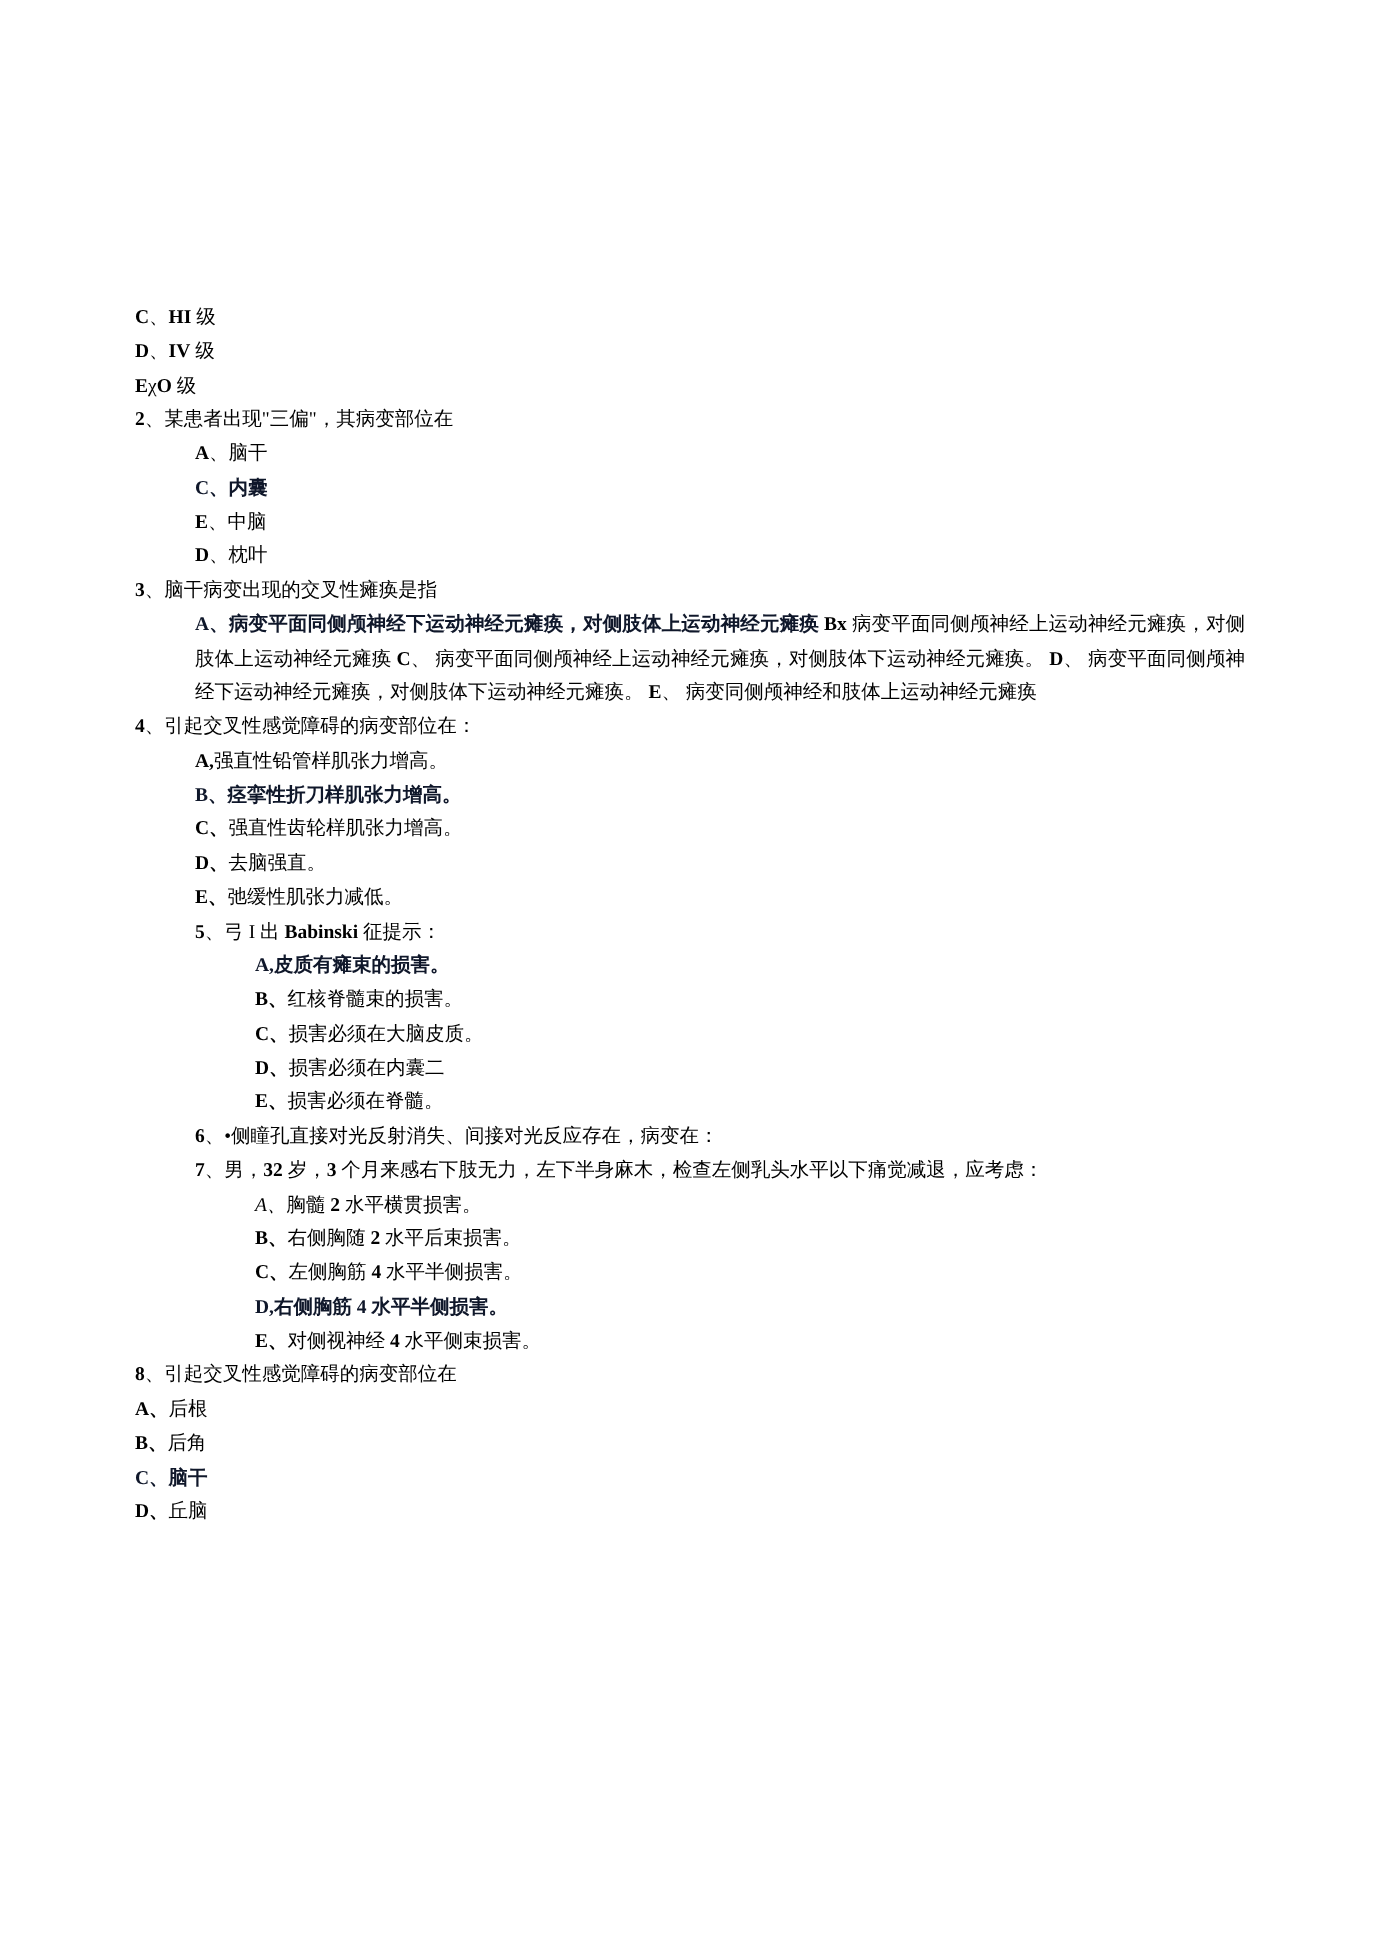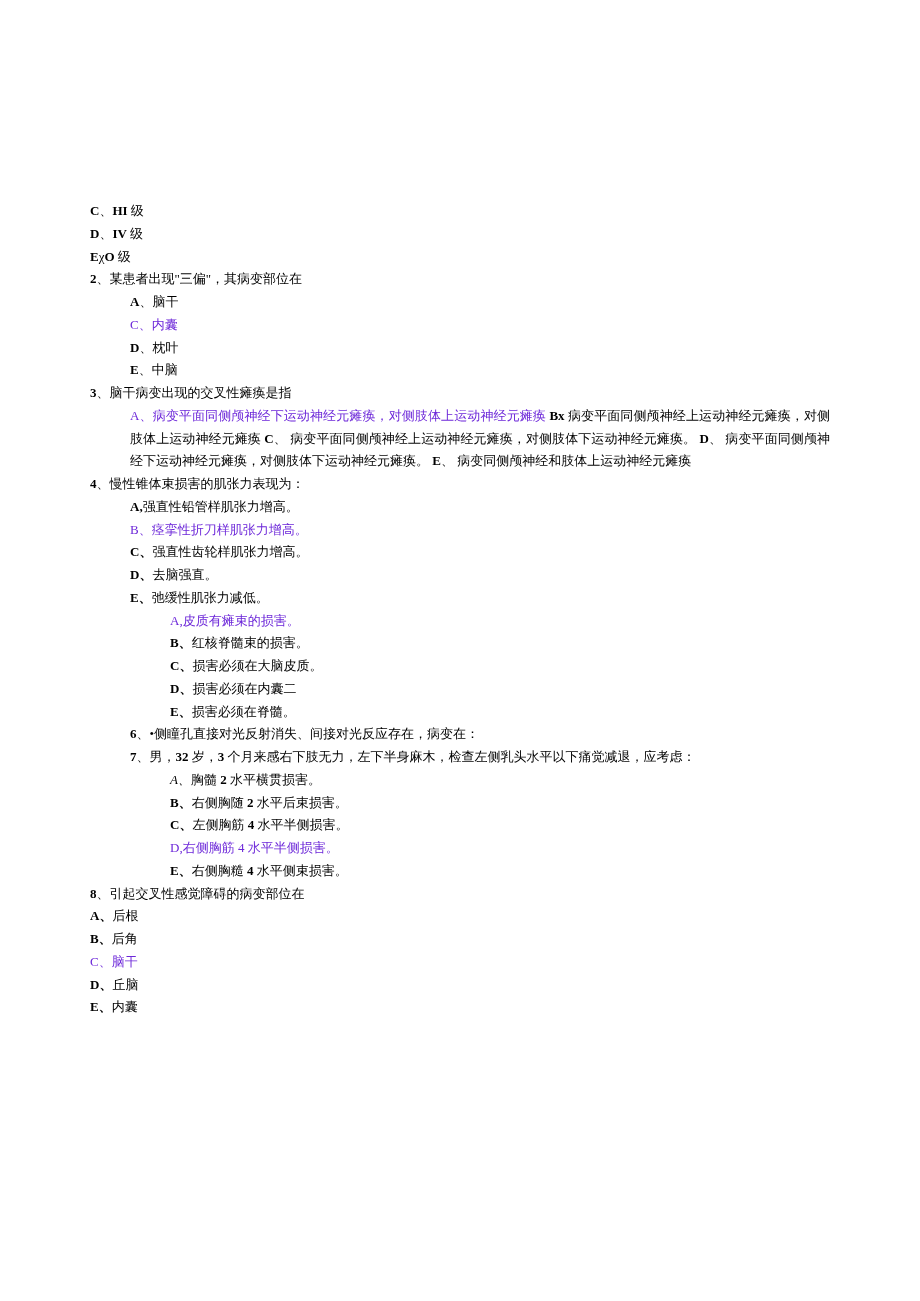--- a/index.html
+++ b/index.html
@@ -10,21 +10,21 @@
   }
   body {
     font-family: "SimSun", "宋体", serif;
     font-size: 13px;
     line-height: 1.75;
     color: #000000;
     padding: 200px 90px 320px 90px;
     box-sizing: border-box;
   }
   .line { white-space: normal; }
-  .highlight { color: #6d28d9; } 
+  .highlight { color: #0f172a; font-weight: bold; } 
   .bold-latin { font-weight: bold; }
   .indent-1 { padding-left: 40px; }
 </style>
 </head>
 <body>
 
 <div class="line">
   <span class="bold-latin">C</span><span>、</span><span class="bold-latin">HI</span><span> 级</span>
 </div>
 <div class="line">
@@ -33,78 +33,80 @@
 <div class="line">
   <span class="bold-latin">E</span><span>χ</span><span class="bold-latin">O</span><span> 级</span>
 </div>
 
 <div class="line">
   <span class="bold-latin">2</span><span>、</span><span>某患者出现"三偏"，其病变部位在</span>
 </div>
 <div class="indent-1">
   <div class="line"><span class="bold-latin">A</span><span>、</span><span>脑干</span></div>
   <div class="line highlight"><span>C</span><span>、</span><span>内囊</span></div>
+  <div class="line"><span class="bold-latin">E</span><span>、</span><span>中脑</span></div>
   <div class="line"><span class="bold-latin">D</span><span>、</span><span>枕叶</span></div>
-  <div class="line"><span class="bold-latin">E</span><span>、</span><span>中脑</span></div>
 </div>
 
 <div class="line">
   <span class="bold-latin">3</span><span>、</span><span>脑干病变出现的交叉性瘫痪是指</span>
 </div>
 <div class="indent-1" style="text-align:justify;">
   <span class="highlight"><span>A、</span><span>病变平面同侧颅神经下运动神经元瘫痪，对侧肢体上运动神经元瘫痪</span></span>
   <span> </span>
   <span class="bold-latin">Bx</span>
   <span>病变平面同侧颅神经上运动神经元瘫痪，对侧肢体上运动神经元瘫痪</span>
   <span> </span><span class="bold-latin">C</span><span>、</span>
   <span>病变平面同侧颅神经上运动神经元瘫痪，对侧肢体下运动神经元瘫痪。</span>
   <span class="bold-latin">D</span><span>、</span>
   <span>病变平面同侧颅神经下运动神经元瘫痪，对侧肢体下运动神经元瘫痪。</span>
   <span class="bold-latin">E</span><span>、</span>
   <span>病变同侧颅神经和肢体上运动神经元瘫痪</span>
 </div>
 
 <div class="line">
-  <span class="bold-latin">4</span><span>、</span><span>慢性锥体束损害的肌张力表现为：</span>
+  <span class="bold-latin">4</span><span>、</span><span>引起交叉性感觉障碍的病变部位在：</span>
 </div>
 <div class="indent-1">
   <div class="line"><span class="bold-latin">A,</span><span>强直性铅管样肌张力增高。</span></div>
   <div class="line highlight"><span>B、</span><span>痉挛性折刀样肌张力增高。</span></div>
   <div class="line"><span class="bold-latin">C、</span><span>强直性齿轮样肌张力增高。</span></div>
   <div class="line"><span class="bold-latin">D、</span><span>去脑强直。</span></div>
   <div class="line"><span class="bold-latin">E、</span><span>弛缓性肌张力减低。</span></div>
 </div>
 
 <div class="indent-1">
+  <div class="line">
+    <span class="bold-latin">5</span><span>、</span><span>弓 I 出 </span><span class="bold-latin">Babinski</span><span> 征提示：</span>
+  </div>
   <div class="indent-1">
     <div class="line highlight"><span>A,</span><span>皮质有瘫束的损害。</span></div>
     <div class="line"><span class="bold-latin">B、</span><span>红核脊髓束的损害。</span></div>
     <div class="line"><span class="bold-latin">C、</span><span>损害必须在大脑皮质。</span></div>
     <div class="line"><span class="bold-latin">D、</span><span>损害必须在内囊二</span></div>
     <div class="line"><span class="bold-latin">E、</span><span>损害必须在脊髓。</span></div>
   </div>
 
   <div class="line">
     <span class="bold-latin">6</span><span>、</span><span>•侧瞳孔直接对光反射消失、间接对光反应存在，病变在：</span>
   </div>
 
   <div class="line">
     <span class="bold-latin">7</span><span>、</span><span>男，</span><span class="bold-latin">32</span><span> 岁，</span><span class="bold-latin">3</span><span> 个月来感右下肢无力，左下半身麻木，检查左侧乳头水平以下痛觉减退，应考虑：</span>
   </div>
   <div class="indent-1">
     <div class="line"><span style="font-style:italic">A、</span><span>胸髓 </span><span class="bold-latin">2</span><span> 水平横贯损害。</span></div>
     <div class="line"><span class="bold-latin">B、</span><span>右侧胸随 </span><span class="bold-latin">2</span><span> 水平后束损害。</span></div>
     <div class="line"><span class="bold-latin">C、</span><span>左侧胸筋 </span><span class="bold-latin">4</span><span> 水平半侧损害。</span></div>
     <div class="line highlight"><span>D,</span><span>右侧胸筋 </span><span>4</span><span> 水平半侧损害。</span></div>
-    <div class="line"><span class="bold-latin">E、</span><span>右侧胸糙 </span><span class="bold-latin">4</span><span> 水平侧束损害。</span></div>
+    <div class="line"><span class="bold-latin">E、</span><span>对侧视神经 </span><span class="bold-latin">4</span><span> 水平侧束损害。</span></div>
   </div>
 </div>
 
 <div class="line">
   <span class="bold-latin">8</span><span>、</span><span>引起交叉性感觉障碍的病变部位在</span>
 </div>
 <div>
   <div class="line"><span class="bold-latin">A、</span><span>后根</span></div>
   <div class="line"><span class="bold-latin">B、</span><span>后角</span></div>
   <div class="line highlight"><span>C、</span><span>脑干</span></div>
   <div class="line"><span class="bold-latin">D、</span><span>丘脑</span></div>
-  <div class="line"><span class="bold-latin">E、</span><span>内囊</span></div>
 </div>
 
 </body></html>

